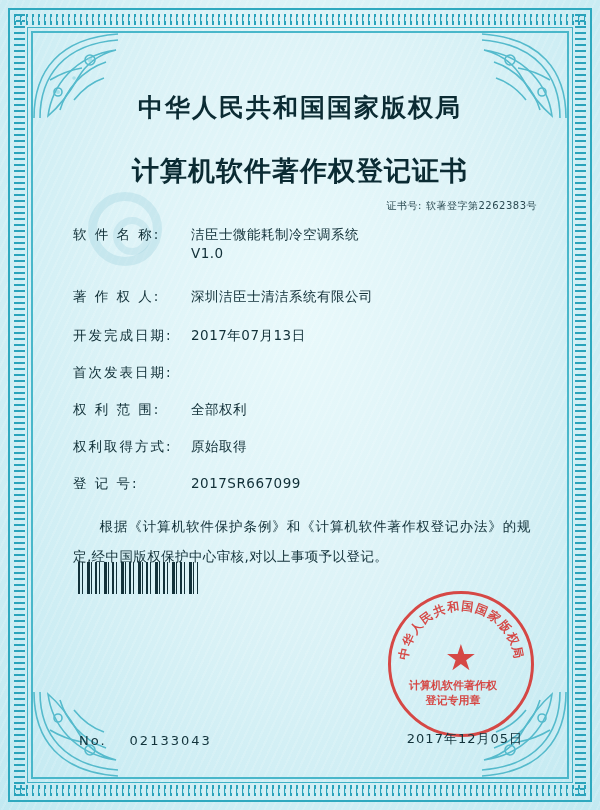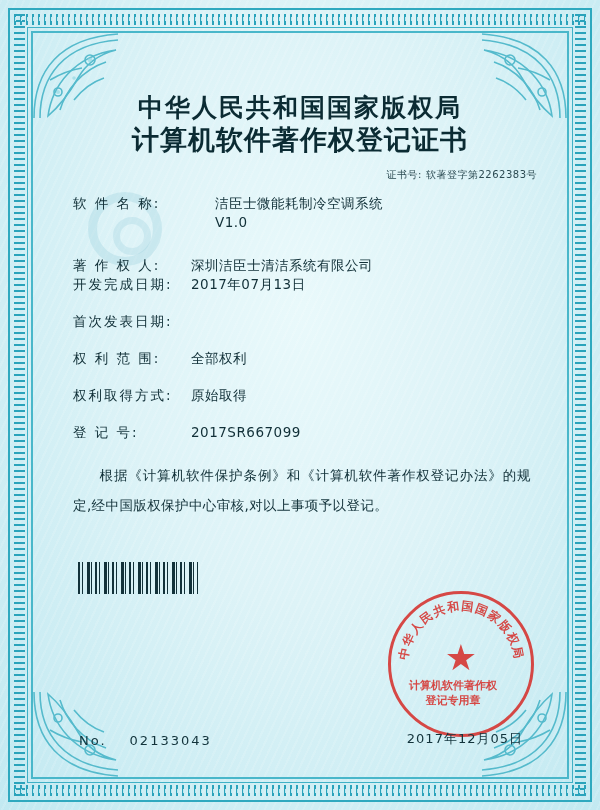--- a/index.html
+++ b/index.html
@@ -122,21 +122,21 @@
     font-family: "DejaVu Sans", "Liberation Sans", sans-serif;
     font-weight: bold;
     letter-spacing: 2px;
   }
   .title-main {
     margin-top: 48px;
     font-size: 25px;
     line-height: 30px;
   }
   .title-sub {
-    margin-top: 1px;
+    margin-top: 32px;
     font-size: 27px;
     line-height: 32px;
     letter-spacing: 1px;
     font-family: Liberation Serif, serif;
   }
 
   .cert-no {
     margin-top: 12px;
     text-align: right;
     padding-right: 18px;
@@ -147,39 +147,40 @@
   .cert-no .cn-label { margin-right: 4px; }
 
   .fields {
     margin-top: 12px;
     padding-left: 28px;
     padding-right: 18px;
   }
   .field-row {
     display: flex;
     align-items: flex-start;
+    margin-bottom: 20px;
   }
   .field-label {
     width: 118px;
     flex: 0 0 118px;
     font-size: 13.5px;
     color: #102f37;
     letter-spacing: 2px;
     line-height: 19px;
   }
   .field-value {
     flex: 1;
     font-size: 13.5px;
     color: #102f37;
     line-height: 19px;
     letter-spacing: 0.5px;
     white-space: pre-line;
   }
   .field-row.tight { margin-bottom: 18px; }
-  .field-row.first { margin-bottom: 24px; gap: 24px; }
+  .field-row.first { margin-bottom: 24px; }
 
   .paragraph {
     margin-top: 18px;
     padding-left: 28px;
     padding-right: 24px;
     font-size: 13.5px;
     line-height: 30px;
     color: #102f37;
     text-align: justify;
     letter-spacing: 0.4px;

